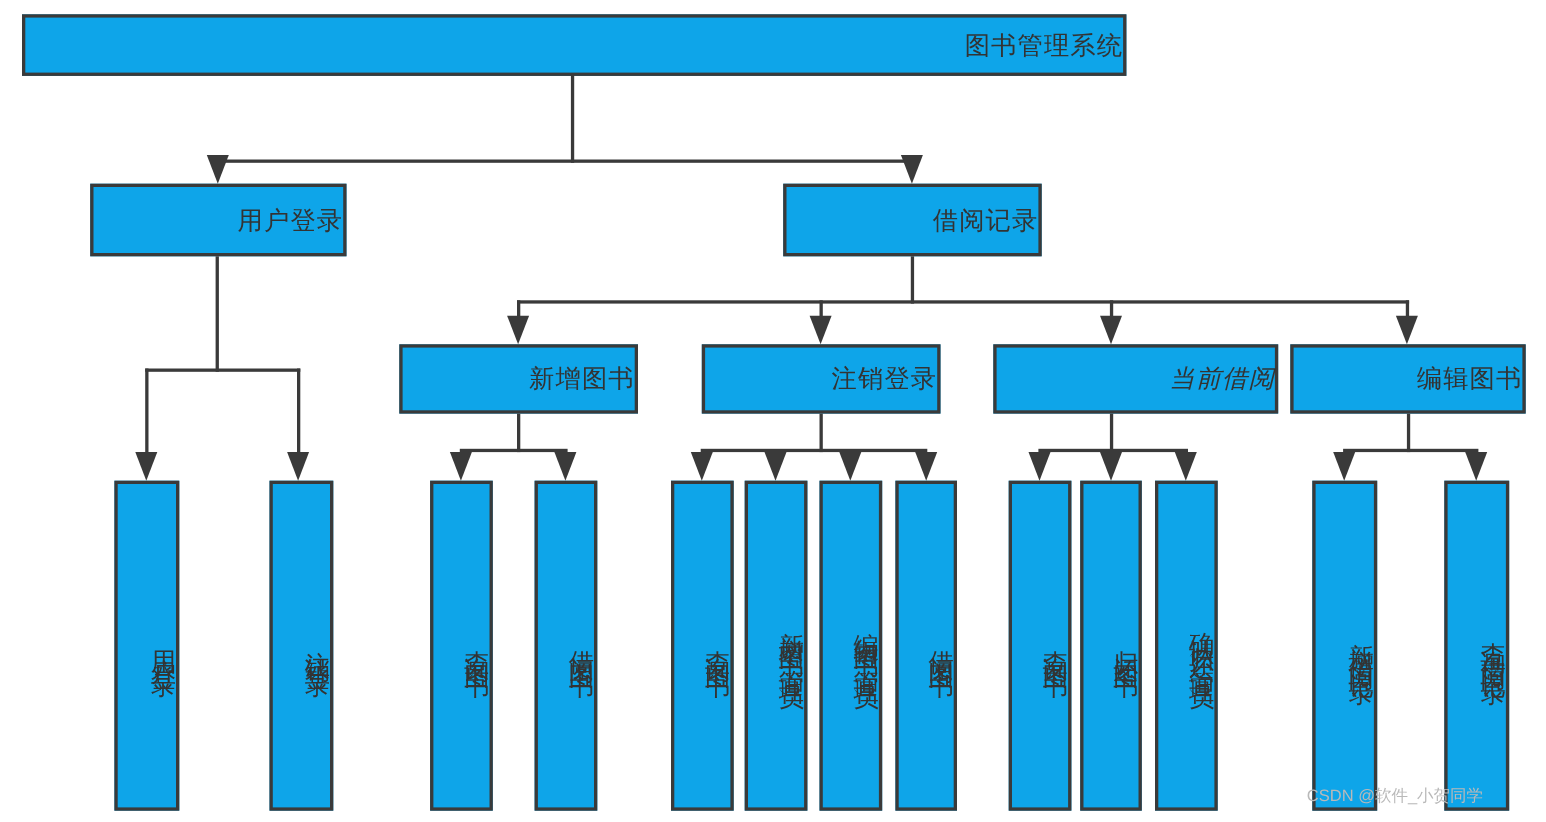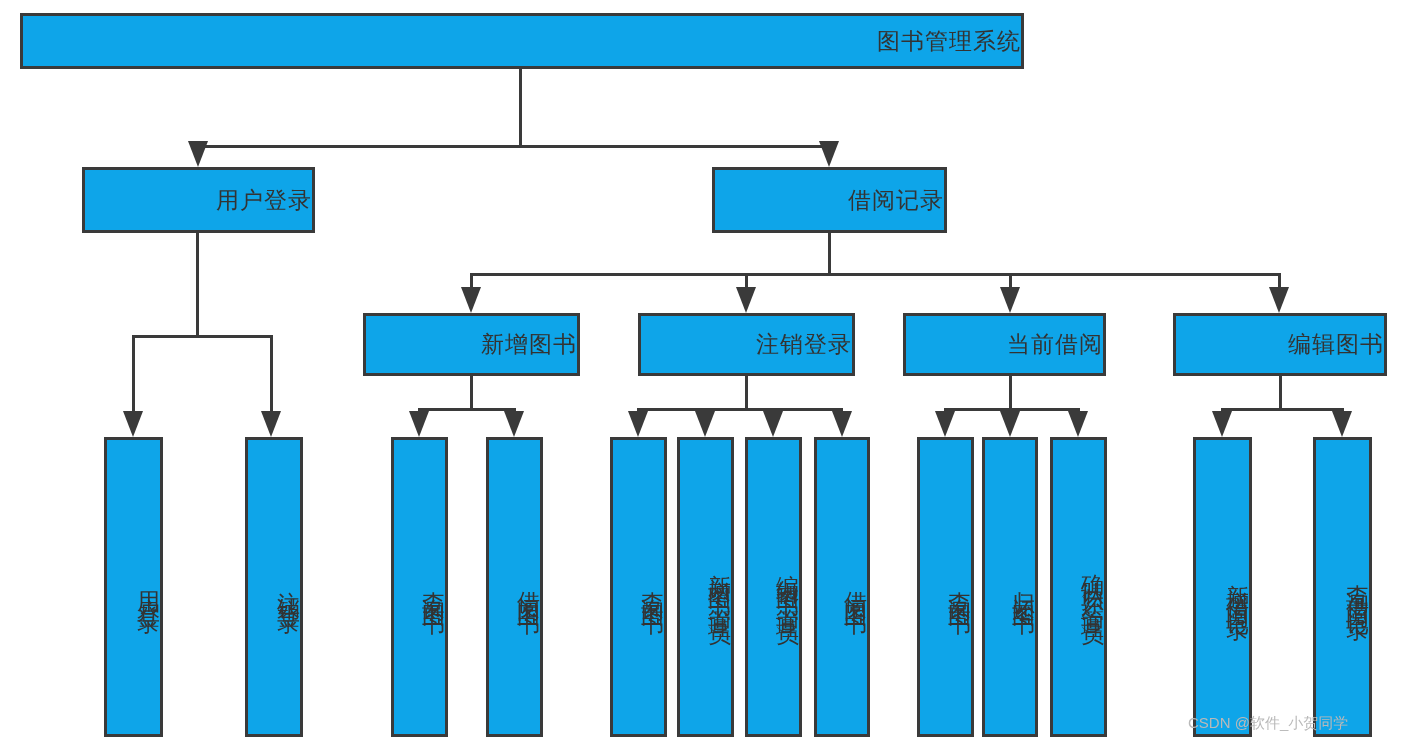--- a/index.html
+++ b/index.html
@@ -77,21 +77,21 @@
   </div>
 
   <div class="box" style="left:363px; top:313px; width:217px; height:63px;">
     <span class="htext">新增图书</span>
   </div>
 
   <div class="box" style="left:638px; top:313px; width:217px; height:63px;">
     <span class="htext">注销登录</span>
   </div>
 
-  <div class="box" style="left:903px; top:313px; width:203px; height:63px;">
+  <div class="box" style="left:903px; top:313px; width:259px; height:63px;font-style:italic;">
     <span class="htext">当前借阅</span>
   </div>
 
   <div class="box" style="left:1173px; top:313px; width:214px; height:63px;">
     <span class="htext">编辑图书</span>
   </div>
 
   <div class="box" style="left:104px; top:437px; width:59px; height:300px;">
     <span class="vtext">用户登录</span>
   </div>

